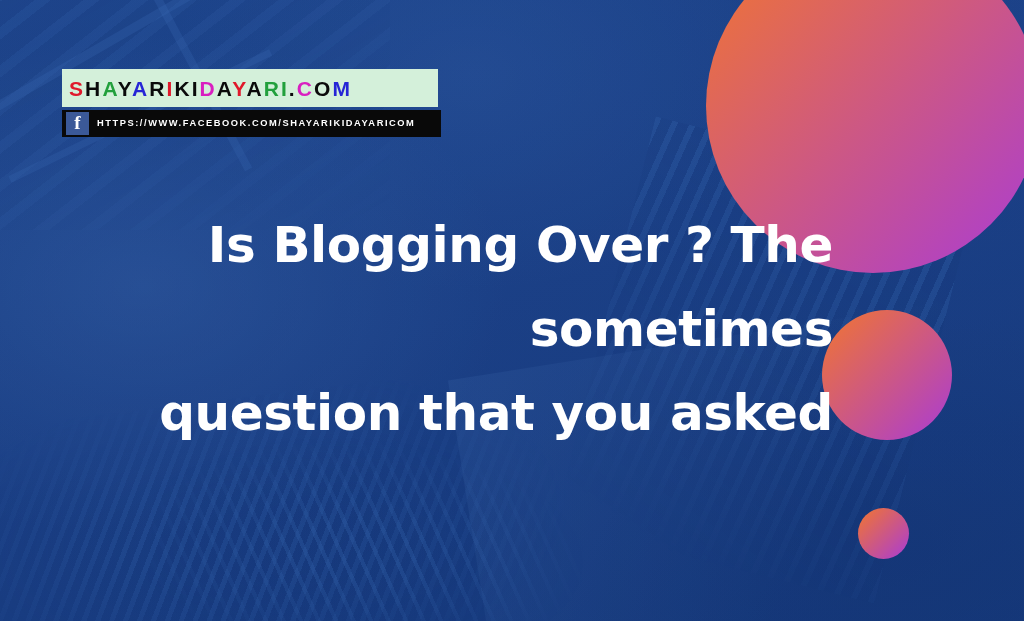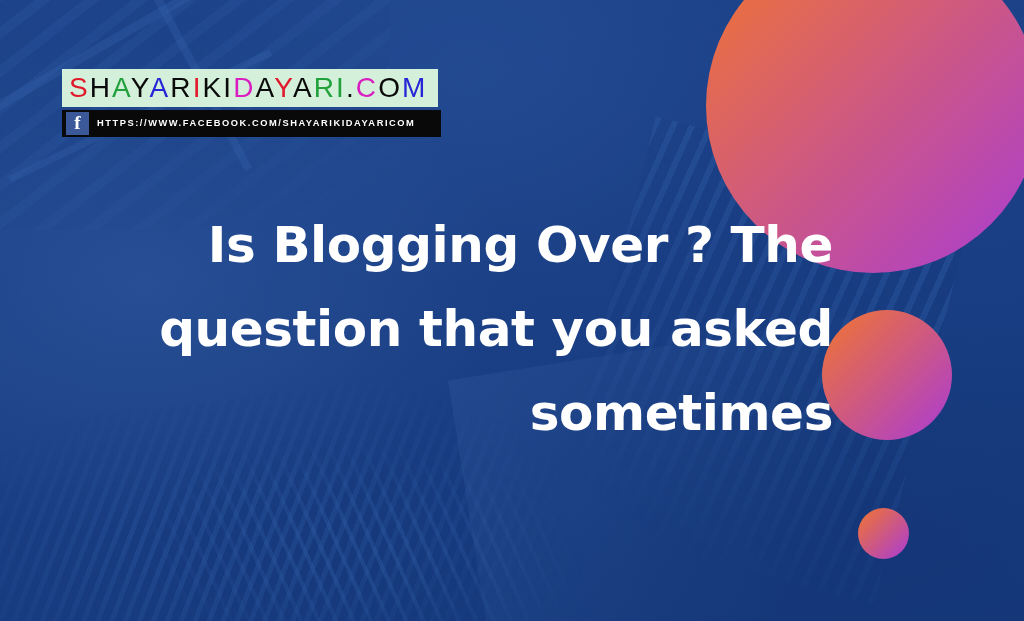--- a/index.html
+++ b/index.html
@@ -139,22 +139,22 @@
   #logo-name-bar {
     background: #d4f0da;
     padding: 5px 8px 5px 7px;
     width: 376px;
     height: 38px;
     display: flex;
     align-items: center;
   }
   #logo-name {
     font-family: "Liberation Sans", sans-serif;
-    font-weight: normal;
-    font-size: 28px;
+    font-weight: bold;
+    font-size: 21px;
     letter-spacing: 2.1px;
     white-space: nowrap;
     line-height: 1;
   }
   #logo-name span { display: inline; }
 
   #logo-fb-bar {
     margin-top: 3px;
     background: #090909;
     width: 379px;
@@ -224,17 +224,17 @@
       <div id="logo-name"><span style="color: rgb(224, 25, 43);">S</span><span style="color: rgb(10, 10, 10);">H</span><span style="color: rgb(34, 160, 60);">A</span><span style="color: rgb(10, 10, 10);">Y</span><span style="color: rgb(38, 38, 214);">A</span><span style="color: rgb(10, 10, 10);">R</span><span style="color: rgb(224, 25, 43);">I</span><span style="color: rgb(10, 10, 10);">K</span><span style="color: rgb(10, 10, 10);">I</span><span style="color: rgb(217, 31, 192);">D</span><span style="color: rgb(10, 10, 10);">A</span><span style="color: rgb(224, 25, 43);">Y</span><span style="color: rgb(10, 10, 10);">A</span><span style="color: rgb(34, 160, 60);">R</span><span style="color: rgb(34, 160, 60);">I</span><span style="color: rgb(10, 10, 10);">.</span><span style="color: rgb(217, 31, 192);">C</span><span style="color: rgb(10, 10, 10);">O</span><span style="color: rgb(38, 38, 214);">M</span></div>
     </div>
     <div id="logo-fb-bar" style="background: rgb(9, 9, 9);">
       <div id="fb-icon" style="background: rgb(59, 89, 152);">f</div>
       <div id="logo-url">HTTPS://WWW.FACEBOOK.COM/SHAYARIKIDAYARICOM</div>
     </div>
   </div>
 
   <h1 id="headline" style="color: rgb(255, 255, 255);">
       <span class="line">Is Blogging Over ? The</span>
+      <span class="line">sometimes</span>
       <span class="line">question that you asked</span>
-      <span class="line">sometimes</span>
     </h1>
 
 </div>
 
 </body></html>

